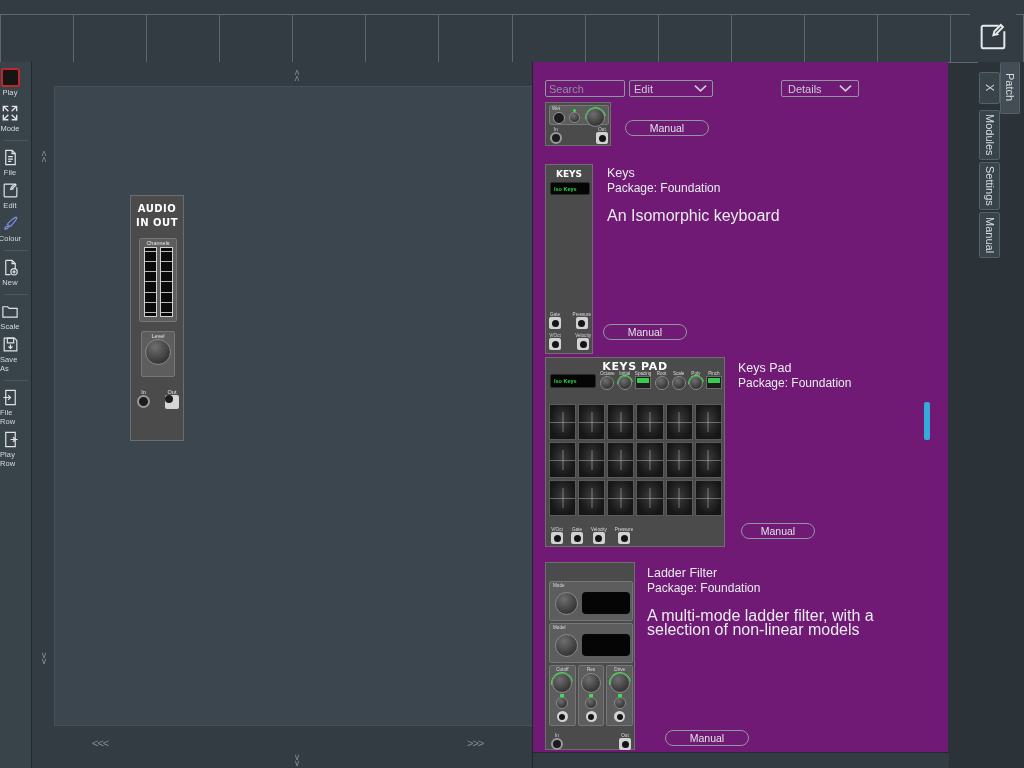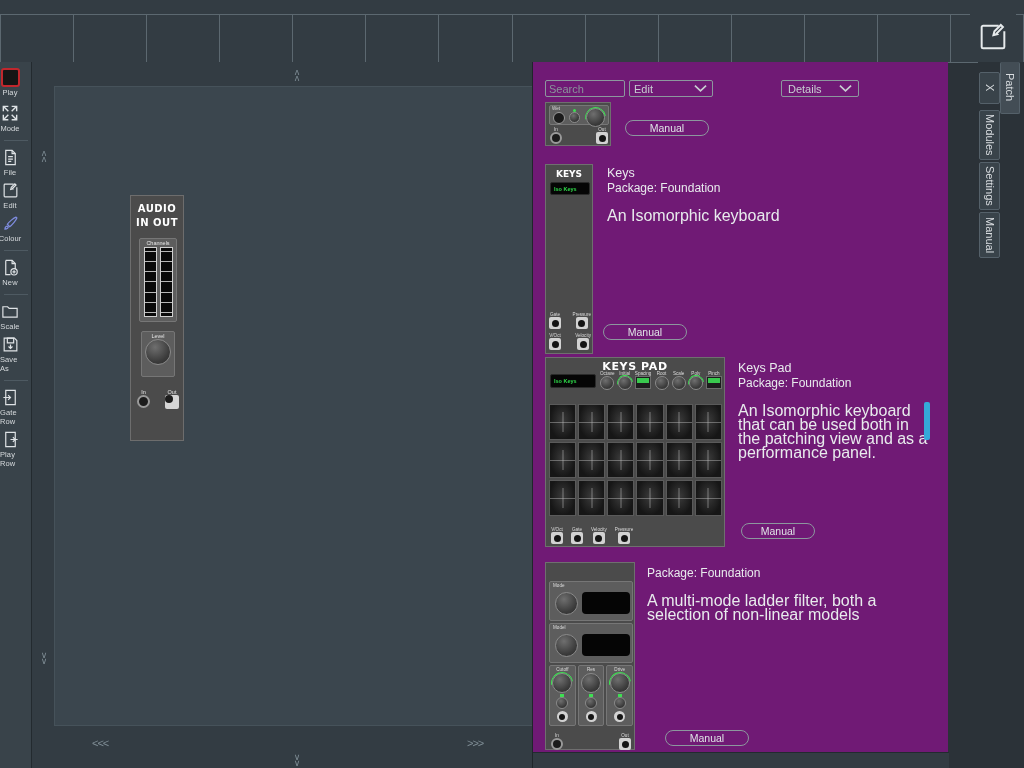--- a/index.html
+++ b/index.html
@@ -372,21 +372,21 @@
 
     <div class="rail-sep"></div>
 
     <div class="tool">
       <span class="glyph">
         <svg width="19" height="19" viewBox="0 0 24 24" fill="none" stroke="#dfe3e6" stroke-width="1.5">
           <path d="M18 3H6v18h12z"></path>
             <path d="M3 12h9M9 9l3 3-3 3"></path>
         </svg>
       </span>
-      <span class="tlabel">Gate Row</span>
+      <span class="tlabel">File Row</span>
     </div>
 
     <div class="tool">
       <span class="glyph">
         <svg width="19" height="19" viewBox="0 0 24 24" fill="none" stroke="#dfe3e6" stroke-width="1.5">
           <path d="M6 3h12v18H6z"></path>
             <path d="M21 12h-9M15 9l3 3-3 3"></path>
         </svg>
       </span>
       <span class="tlabel">Play Row</span>
@@ -679,21 +679,20 @@
                 <span class="jsm">
                     <i></i>
                   </span>
               </span>
             </div>
           </div>
 
           <div class="mod-text" style="left:205px; top:4px; width:190px;">
             <div class="mname">Keys Pad</div>
             <div>Package: Foundation</div>
-            <div class="mod-desc">An Isomorphic keyboard that can be used both in the patching view and as a performance panel.</div>
           </div>
           <div class="manual-btn" style="left:208px; top:166px; width:74px;">Manual</div>
         </div>
 
         <div class="mod-row" style="height:200px">
           <div class="thumb" style="left:12px; top:0; width:90px; height:188px;">
             <div class="ttitle" style="font-size:14px;margin-top:15px;letter-spacing:.5px;text-decoration:underline;">FILTER</div>
 
             <div class="sub-panel" style="position:absolute;left:3px;top:18px;width:84px;height:40px;">
               <span class="minilabel" style="text-align:left;padding-left:3px;padding-top:1px;">Mode</span>
@@ -749,22 +748,23 @@
               <span class="jcell">
                 <span class="minilabel">Out</span>
                 <span class="jsm">
                     <i></i>
                   </span>
               </span>
             </div>
           </div>
 
           <div class="mod-text" style="left:114px; top:4px; width:290px;">
+            <div class="mname">Ladder Filter</div>
             <div>Package: Foundation</div>
-            <div class="mod-desc">A multi-mode ladder filter, both a selection of non-linear models</div>
+            <div class="mod-desc">A multi-mode ladder filter, with a selection of non-linear models</div>
           </div>
           <div class="manual-btn" style="left:132px; top:168px; width:84px;">Manual</div>
         </div>
 
       </div>
     </div>
 
     <div id="scrollbar-track"></div>
     <div id="scrollbar-thumb"></div>
     <div id="browser-footer"></div>

